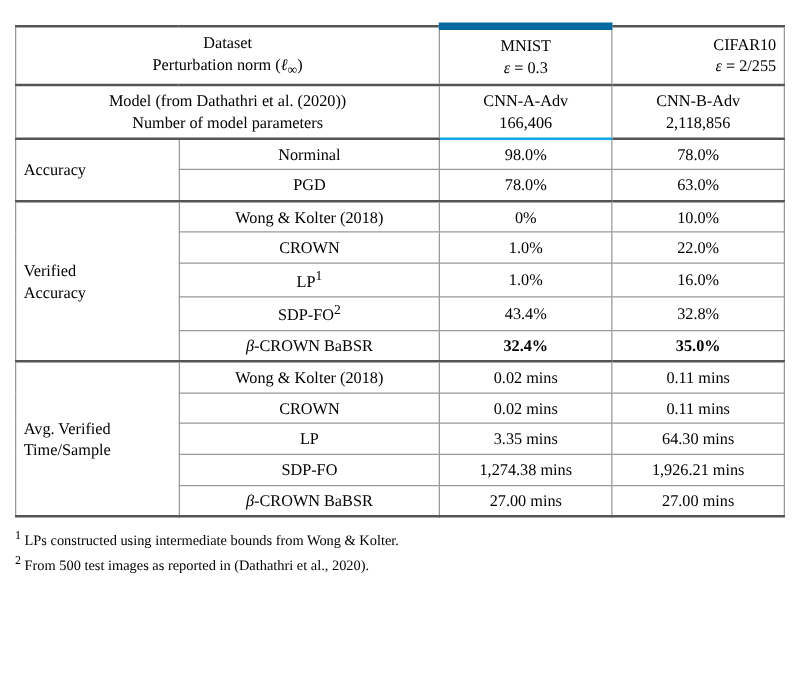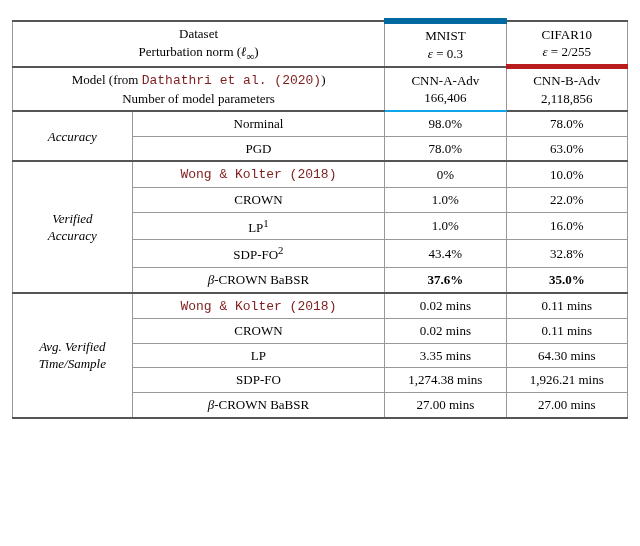--- a/index.html
+++ b/index.html
@@ -21,23 +21,23 @@
       border-collapse: collapse;
       margin-bottom: 8px;
     }
     th, td {
       border: 1px solid #999;
       padding: 3px 6px;
       text-align: center;
       vertical-align: middle;
       line-height: 1.35;
     }
-    .left-align { text-align: center; font-style: italic; }
+    .left-align { text-align: left; }
     .bold { font-weight: bold; }
-    .blue-link { color: #7f1d1d; font-family: Liberation Mono, monospace; }
+    .blue-link { color: #000000; }
     .header-row th {
       background: #fff;
       font-weight: normal;
       border-radius: 21px;
     }
     .thick-top { border-top: 2px solid #555; }
     .thick-bottom { border-bottom: 2px solid #555; }
     .footnote {
       font-size: 11.5px;
       line-height: 1.5;
@@ -54,21 +54,21 @@
   <thead>
     <tr class="header-row thick-top">
       <th colspan="2" style="border-top:2px solid #555; border-bottom:1px solid #999;">
         Dataset<br>
         Perturbation norm (<em>ℓ</em><sub>∞</sub>)
       </th>
       <th style="border-top:6px solid #0369a1; border-bottom:1px solid #999;">
         MNIST<br>
         <em>ε</em> = 0.3
       </th>
-      <th style="border-top:2px solid #555; border-bottom:5px solid #b91c1c;">
+      <th style="border-top:2px solid #555; border-bottom:1px solid #b91c1c;text-align:right;">
         CIFAR10<br>
         <em>ε</em> = 2/255
       </th>
     </tr>
     <tr class="thick-bottom">
       <td colspan="2" style="border-top:2px solid #555;">
         Model (from <span class="blue-link">Dathathri et al. (2020)</span>)<br>
         Number of model parameters
       </td>
       <td style="border-top:2px solid #555;">
@@ -109,21 +109,21 @@
       <td>1.0%</td>
       <td>16.0%</td>
     </tr>
     <tr>
       <td>SDP-FO<sup>2</sup></td>
       <td>43.4%</td>
       <td>32.8%</td>
     </tr>
     <tr>
       <td><em>β</em>-CROWN BaBSR</td>
-      <td class="bold"><strong>37.6%</strong></td>
+      <td class="bold"><strong>32.4%</strong></td>
       <td class="bold"><strong>35.0%</strong></td>
     </tr>
 
     <tr style="border-top:2px solid #555;">
       <td rowspan="5" class="left-align" style="border-top:2px solid #555;">Avg. Verified<br>Time/Sample</td>
       <td style="border-top:2px solid #555;"><span class="blue-link">Wong &amp; Kolter (2018)</span></td>
       <td style="border-top:2px solid #555;">0.02 mins</td>
       <td style="border-top:2px solid #555;">0.11 mins</td>
     </tr>
     <tr>
@@ -143,13 +143,15 @@
     </tr>
     <tr style="border-bottom:2px solid #555;">
       <td><em>β</em>-CROWN BaBSR</td>
       <td>27.00 mins</td>
       <td>27.00 mins</td>
     </tr>
   </tbody>
 </table>
 
 <div class="footnote">
+  <p><sup>1</sup> LPs constructed using intermediate bounds from Wong &amp; Kolter.</p>
+  <p><sup>2</sup> From 500 test images as reported in (<span class="blue-link">Dathathri et al., 2020</span>).</p>
 </div>
 
 </body></html>

